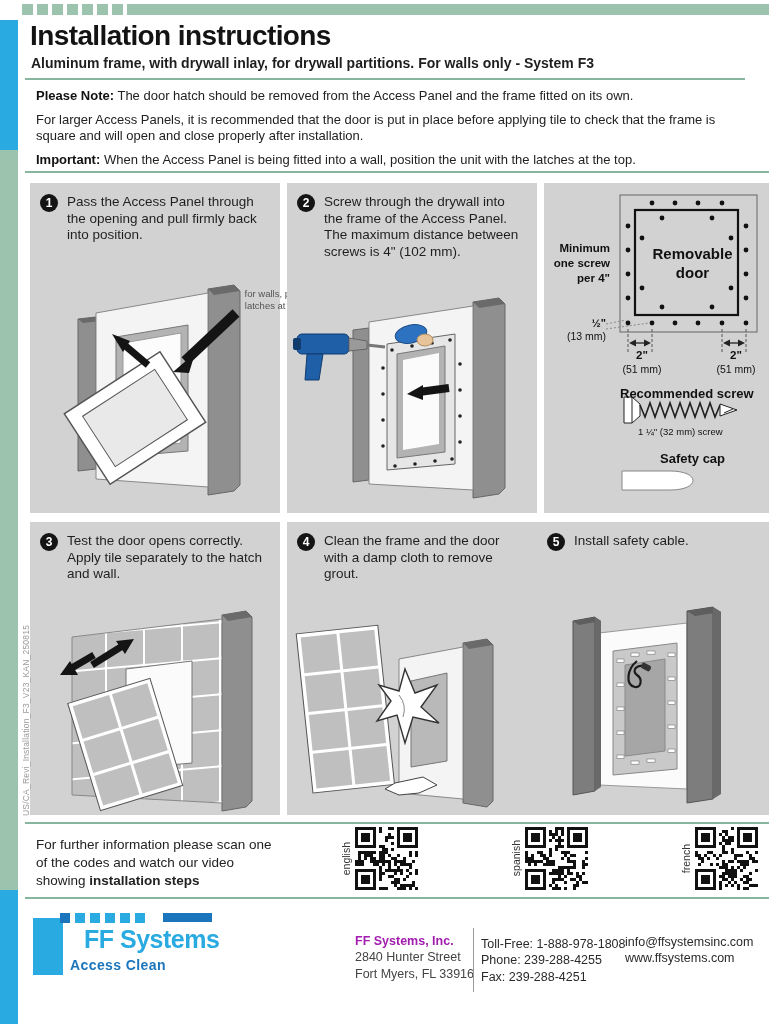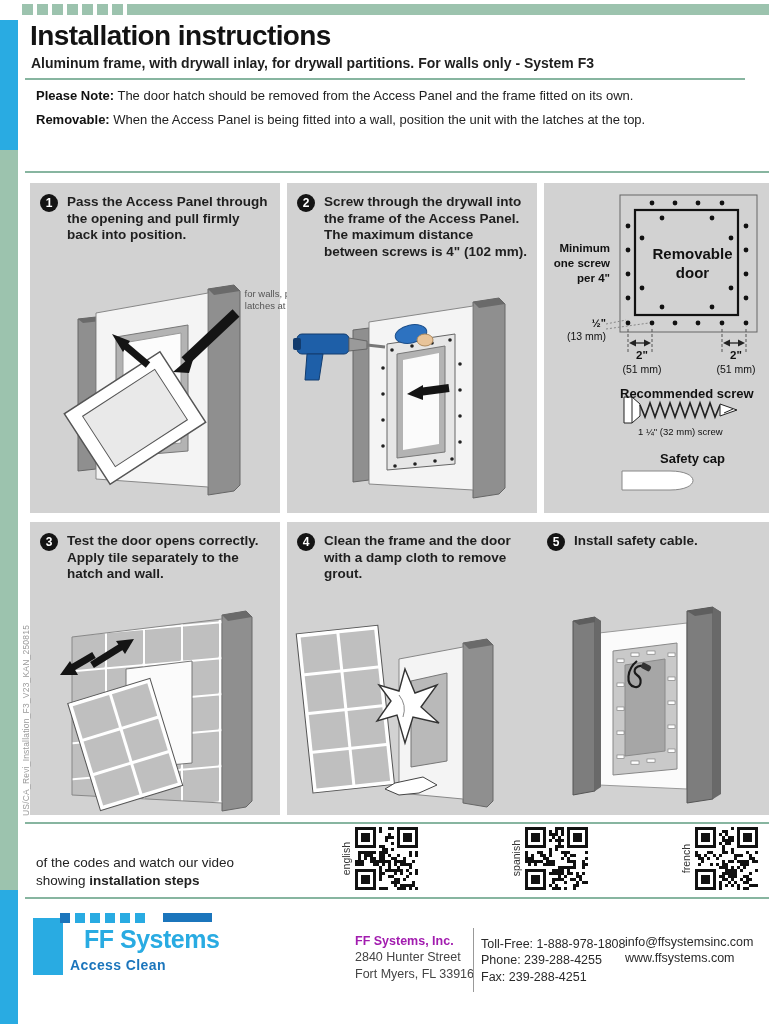--- a/index.html
+++ b/index.html
@@ -40,21 +40,21 @@
   .p1{left:30px;top:183px;width:250px;height:330px;}
   .p2{left:287px;top:183px;width:250px;height:330px;}
   .spec{left:544px;top:183px;width:225px;height:330px;}
   .p3{left:30px;top:522px;width:250px;height:293px;}
   .p4{left:287px;top:522px;width:250px;height:293px;}
   .p5{left:537px;top:522px;width:232px;height:293px;}
 
   .step-head{display:flex;gap:9px;padding:11px 10px 0 10px;}
   .num{flex:none;width:18px;height:18px;border-radius:50%;background:#141414;color:#fff;
        font-size:12px;font-weight:bold;display:flex;align-items:center;justify-content:center;}
-  .step-head p{font-size:13.5px;line-height:1.24;color:#1f1f1f;max-width:205px;font-weight:bold;}
+  .step-head p{font-size:13.5px;line-height:1.24;color:#1f1f1f;max-width:205px;}
 
   .illus{position:absolute;left:0;bottom:0;}
   .annot{position:absolute;left:165px;top:105px;width:84px;font-size:9.5px;line-height:1.25;
          color:#555;text-align:center;margin-left:44px;}
 
   
   .spec .lbl{position:absolute;color:#111;}
   .min-lbl{left:2px;top:58px;width:64px;font-size:11.5px;font-weight:bold;text-align:right;line-height:1.3;}
   .door-lbl{left:91px;top:62px;width:115px;font-size:15px;font-weight:bold;text-align:center;line-height:1.25;}
   .half-lbl{left:14px;top:134px;width:48px;text-align:right;font-size:10.5px;line-height:1.15;color:#333;}
@@ -106,21 +106,22 @@
   <div class="lbar b1"></div>
   <div class="lbar g"></div>
   <div class="lbar b2"></div>
 
   <h1 class="title">Installation instructions</h1>
   <div class="subtitle">Aluminum frame, with drywall inlay, for drywall partitions. For walls only - System F3</div>
   <div class="hr hr1"></div>
 
   <div class="notes">
     <p><b>Please Note:</b> <span>The door hatch should be removed from the Access Panel and the frame fitted on its own.</span></p>
-    <p><b>Removable:</b> <span>When the Access Panel is being fitted into a wall, position the unit with the latches at the top.</span></p>
+    <p><span>For larger Access Panels, it is recommended that the door is put in place before applying tile to check that the frame is square and will open and close properly after installation.</span></p>
+    <p><b>Important:</b> <span>When the Access Panel is being fitted into a wall, position the unit with the latches at the top.</span></p>
   </div>
 
   <div class="hr hr2"></div>
 
   <section class="panel p1">
     <div class="step-head">
       <span class="num">1</span>
       <p>Pass the Access Panel through the opening and pull firmly back into position.</p>
     </div>
     <svg class="illus" width="250" height="240" viewBox="0 0 250 240">
@@ -361,21 +362,21 @@
       <path d="M100 76 C 90 84, 88 100, 98 102 C 104 103, 106 94, 100 90 C 94 86, 100 78, 108 82" fill="none" stroke="#1a1a1a" stroke-width="2.2"></path>
       <rect x="104" y="79" width="10" height="6" rx="2" transform="rotate(28 109 82)" fill="#333"></rect>
     </svg>
   </section>
 
   <div class="doc-code">US/CA_Revi_Installation_F3_V23_KAN_250815</div>
 
   <div class="hr hr3"></div>
 
   <div class="qr-text">
-    <br>
+    <span>For further information please scan one</span><br>
     <span>of the codes and watch our video</span><br>
     <span>showing </span><b>installation steps</b>
   </div>
   <div class="qr-item qe">
     <span class="qr-label">english</span>
     <div class="qr-code"><svg xmlns="http://www.w3.org/2000/svg" width="63" height="63">
           <rect x="24" y="0" width="3" height="3" fill="#111"></rect>
           <rect x="33" y="0" width="3" height="3" fill="#111"></rect>
           <rect x="36" y="0" width="3" height="3" fill="#111"></rect>
           <rect x="24" y="3" width="3" height="3" fill="#111"></rect>

